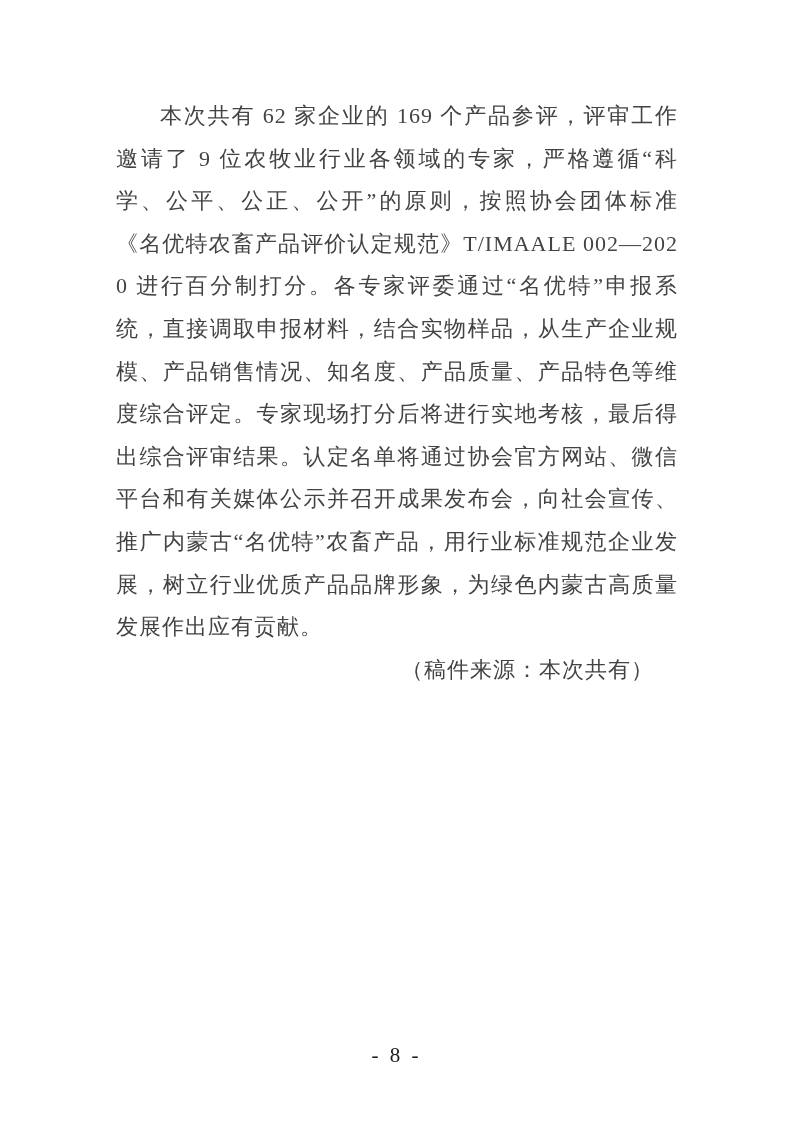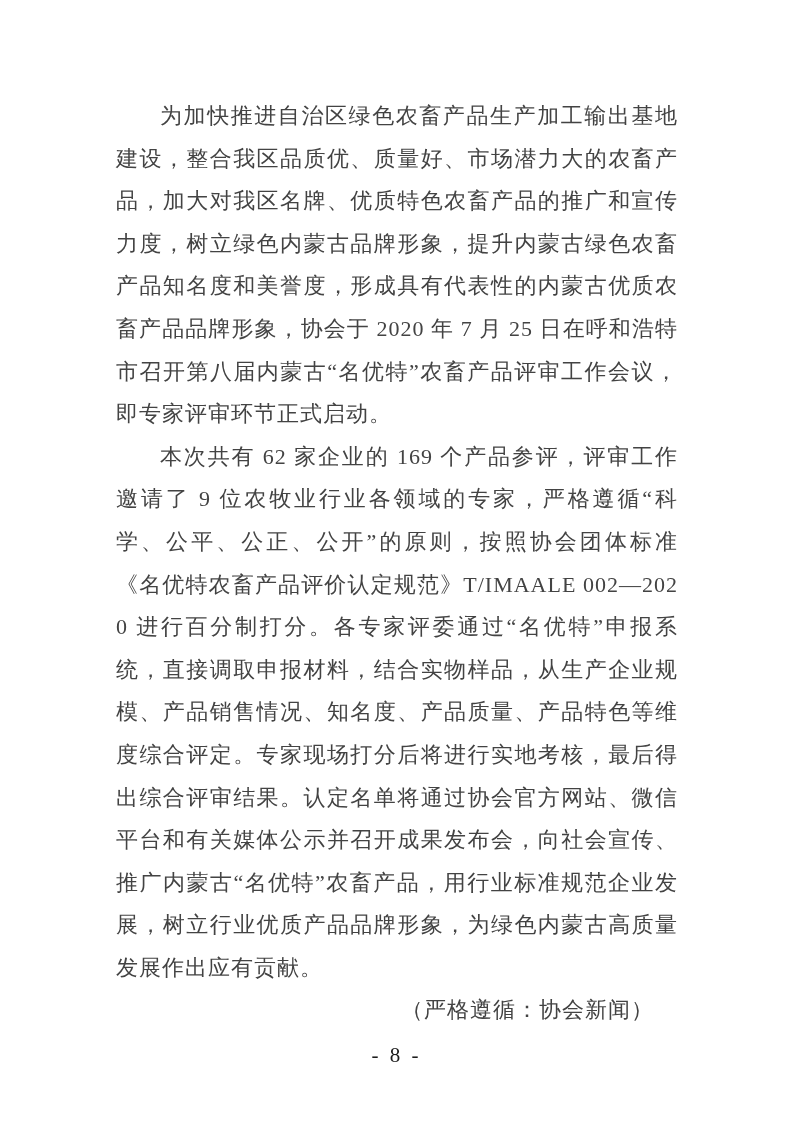--- a/index.html
+++ b/index.html
@@ -50,18 +50,17 @@
     line-height: 26px;
     letter-spacing: 3px;
     color: #1d1d1d;
   }
 </style>
 </head>
 <body>
 
 <div class="page">
   <div class="content">
-    <p class="para">为加快推进自治区绿色农畜产品生产加工输出基地建设，整合我区品质优、质量好、市场潜力大的农畜产品，加大对我区名牌、优质特色农畜产品的推广和宣传力度，树立绿色内蒙古品牌形象，提升内蒙古绿色农畜产品知名度和美誉度，形成具有代表性的内蒙古优质农畜产品品牌形象，协会于 2020 年 7 月 25 日在呼和浩特市召开第八届内蒙古“名优特”农畜产品评审工作会议，即专家评审环节正式启动。</p>
     <p class="para">本次共有 62 家企业的 169 个产品参评，评审工作邀请了 9 位农牧业行业各领域的专家，严格遵循“科学、公平、公正、公开”的原则，按照协会团体标准《名优特农畜产品评价认定规范》T/IMAALE 002—2020 进行百分制打分。各专家评委通过“名优特”申报系统，直接调取申报材料，结合实物样品，从生产企业规模、产品销售情况、知名度、产品质量、产品特色等维度综合评定。专家现场打分后将进行实地考核，最后得出综合评审结果。认定名单将通过协会官方网站、微信平台和有关媒体公示并召开成果发布会，向社会宣传、推广内蒙古“名优特”农畜产品，用行业标准规范企业发展，树立行业优质产品品牌形象，为绿色内蒙古高质量发展作出应有贡献。</p>
-    <p class="source-line">（严格遵循：协会新闻）</p>
+    <p class="source-line">（稿件来源：本次共有）</p>
   </div>
   <div class="page-number">- 8 -</div>
 </div>
 
 </body></html>

